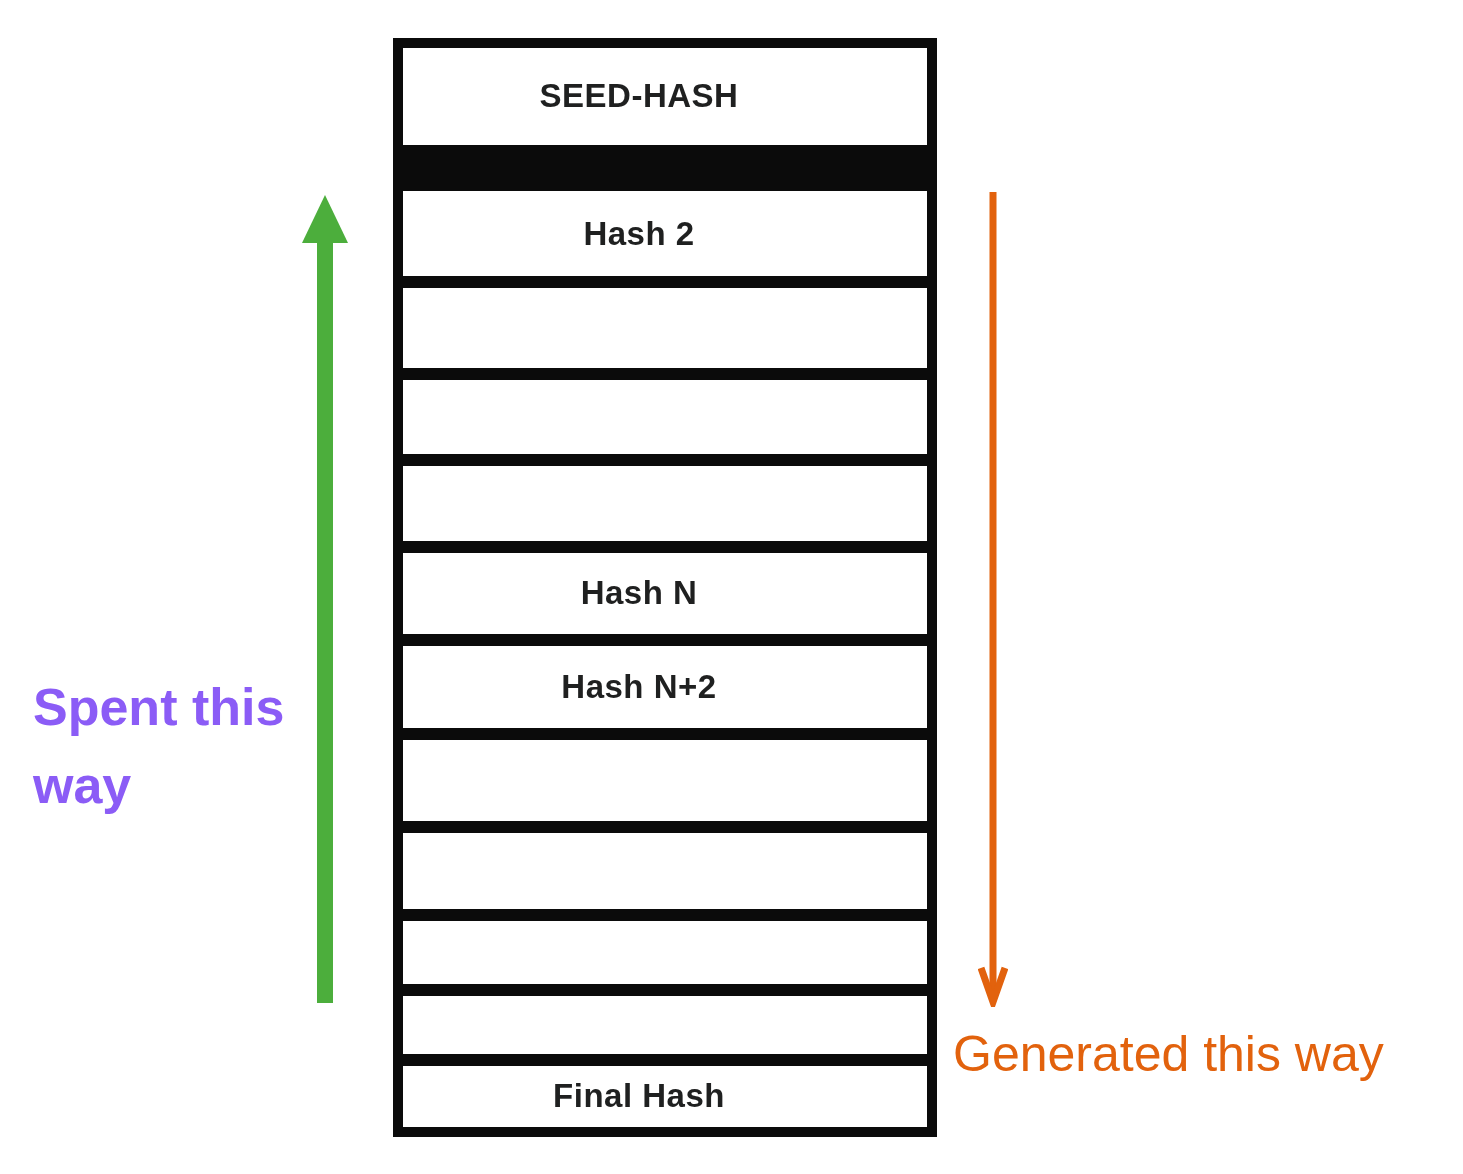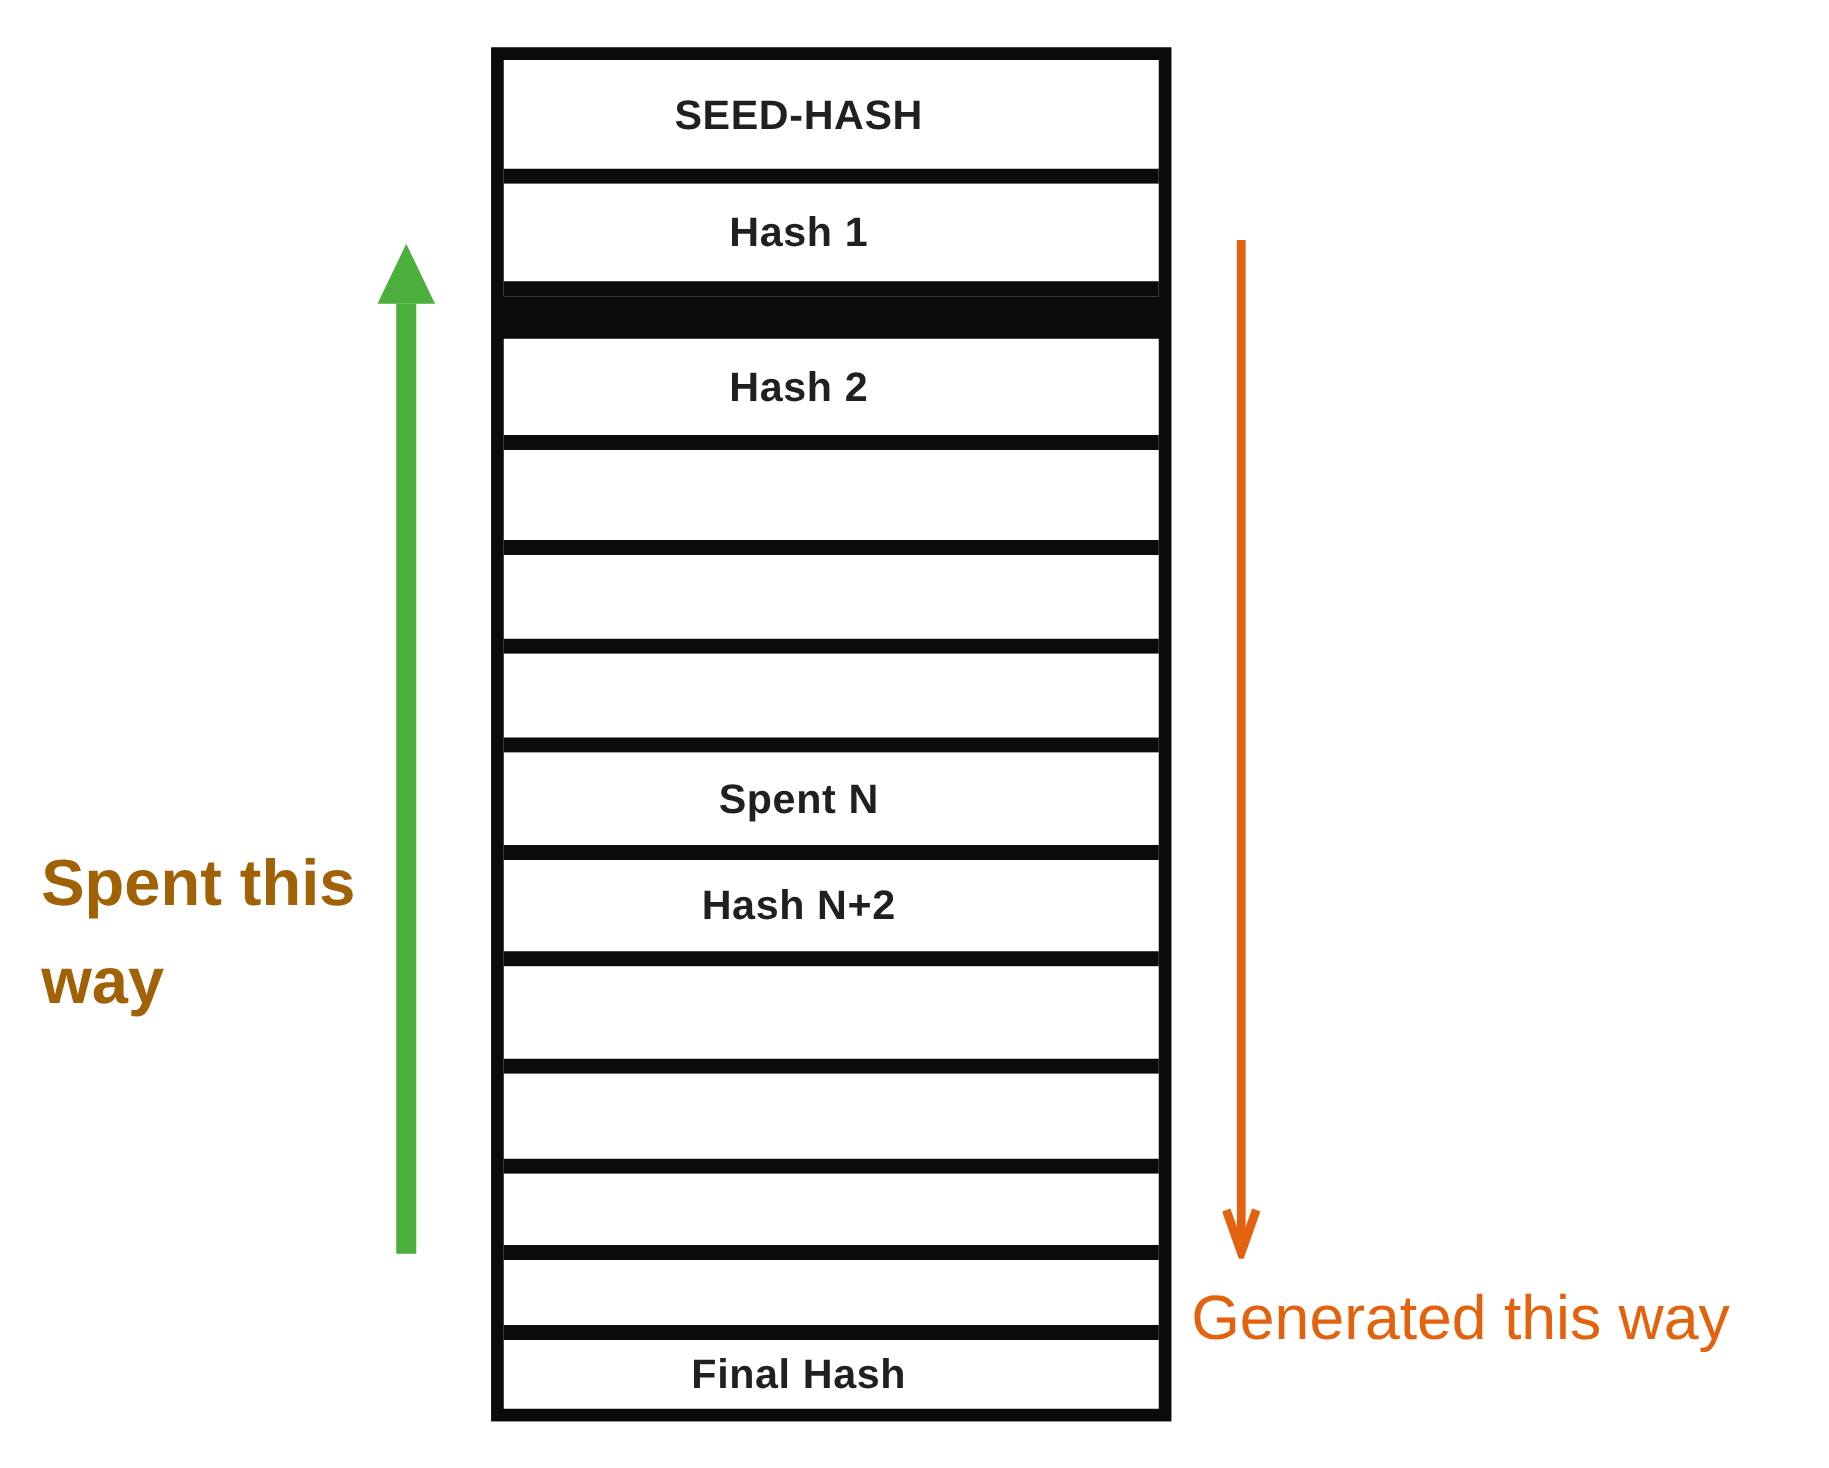--- a/index.html
+++ b/index.html
@@ -84,21 +84,21 @@
 
   
   .spent-label {
     position: absolute;
     left: 33px;
     top: 668px;
     width: 290px;
     font-size: 52px;
     font-weight: bold;
     line-height: 78px;
-    color: #a16207;
+    color: #8b5cf6;
   }
   .generated-label {
     position: absolute;
     left: 953px;
     top: 1008px;
     font-size: 50px;
     font-weight: 400;
     color: #e2620d;
     white-space: nowrap;
     margin-top: 17px;
@@ -113,37 +113,34 @@
     <div class="head"></div>
     <div class="shaft"></div>
   </div>
 
   <div class="spent-label">Spent this way</div>
 
   <div class="chain-table">
       <div class="row" style="flex: 95 95 0px;">
         <span class="row-label">SEED-HASH</span>
       </div>
-      <div class="row" style="flex: 85 85 0px;">
-        <span class="row-label">Hash 1</span>
-      </div>
       <div class="row" style="flex: 84 84 0px; margin-top: 34px;">
         <span class="row-label">Hash 2</span>
       </div>
       <div class="row" style="flex: 78 78 0px;">
         <span class="row-label"></span>
       </div>
       <div class="row" style="flex: 73 73 0px;">
         <span class="row-label"></span>
       </div>
       <div class="row" style="flex: 73 73 0px;">
         <span class="row-label"></span>
       </div>
       <div class="row" style="flex: 80 80 0px;">
-        <span class="row-label">Spent N</span>
+        <span class="row-label">Hash N</span>
       </div>
       <div class="row" style="flex: 80 80 0px;">
         <span class="row-label">Hash N+2</span>
       </div>
       <div class="row" style="flex: 80 80 0px;">
         <span class="row-label"></span>
       </div>
       <div class="row" style="flex: 74 74 0px;">
         <span class="row-label"></span>
       </div>

